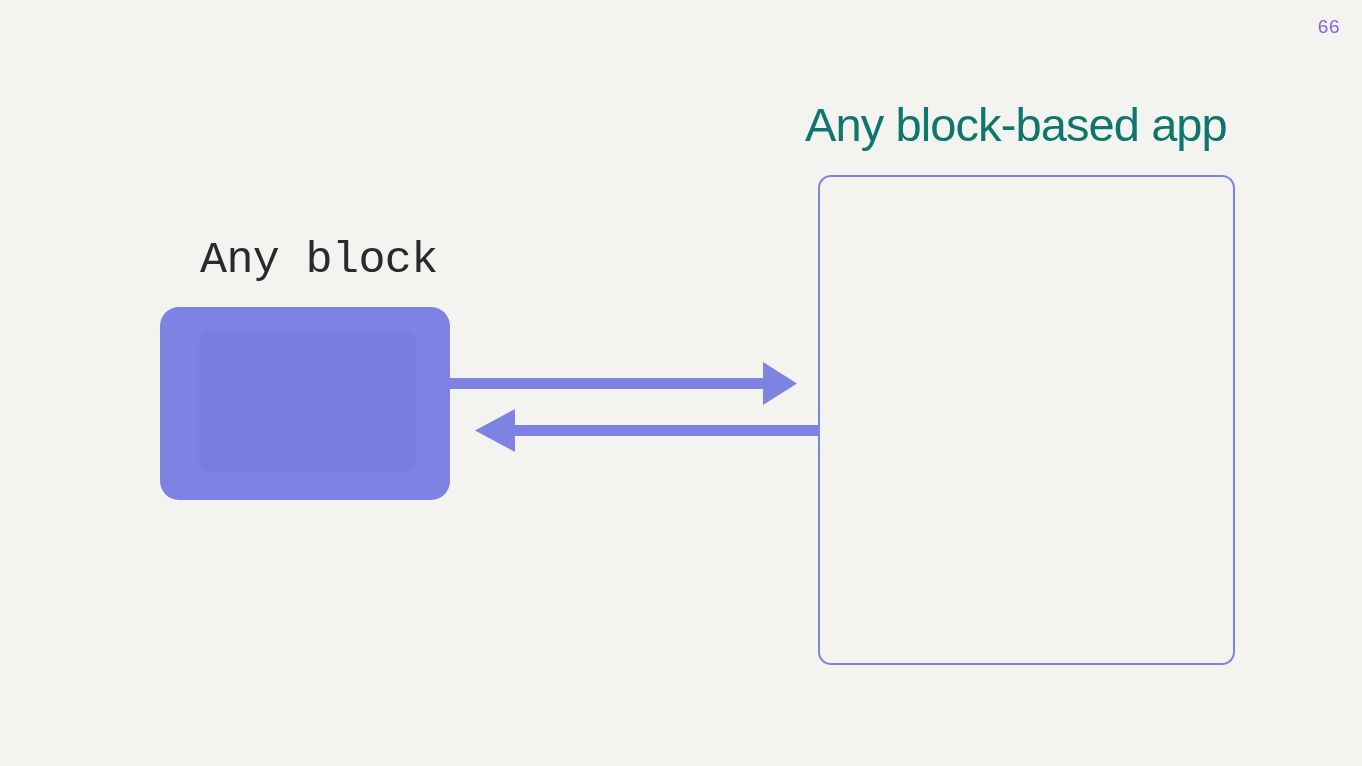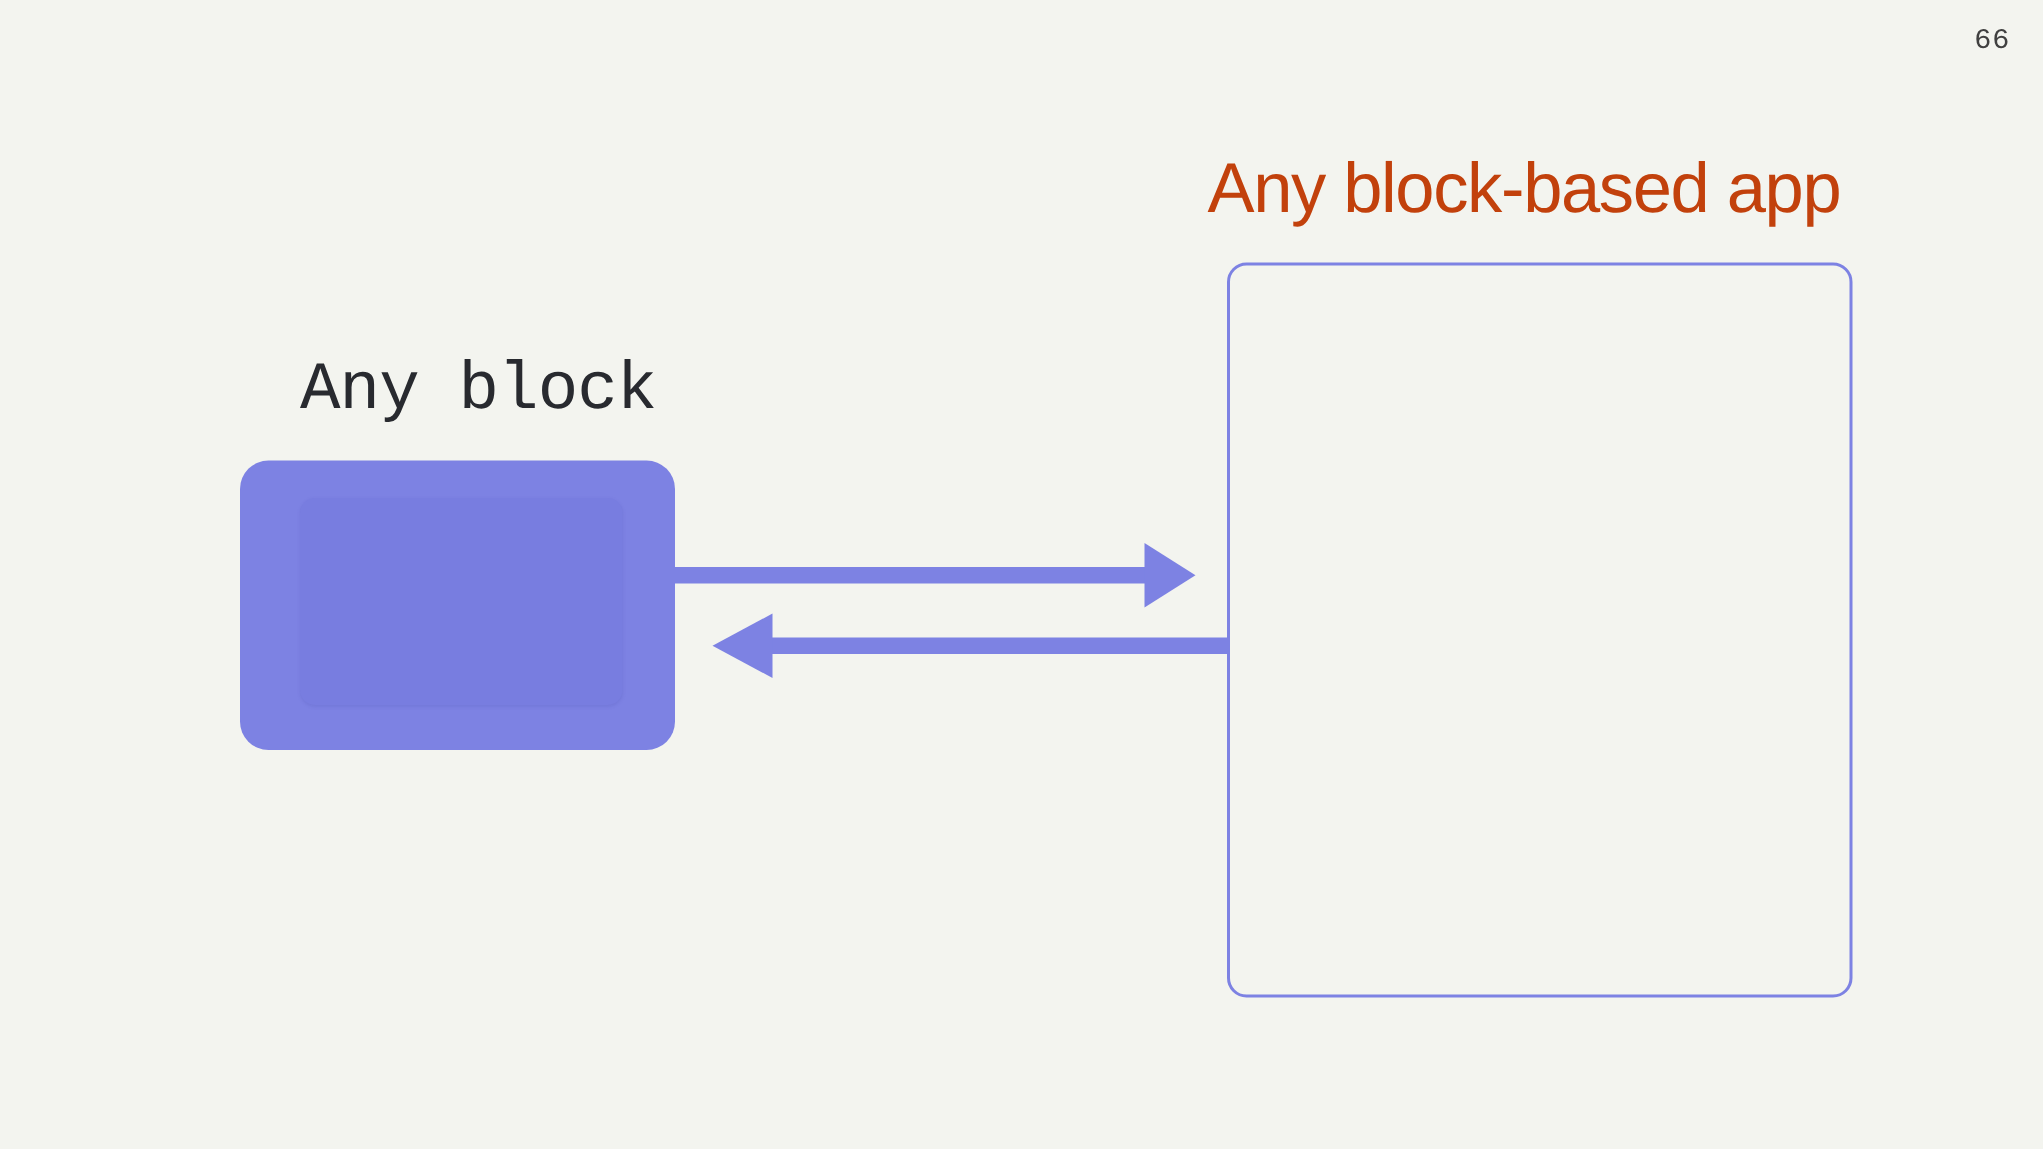--- a/index.html
+++ b/index.html
@@ -25,22 +25,22 @@
     background: #f3f4ef;
   }
 
   
   .page-number {
     position: absolute;
     right: 22px;
     top: 16px;
     font-size: 19px;
     letter-spacing: 0.5px;
-    color: #404040;
-    font-family: Liberation Mono, monospace;
+    color: #8b5cf6;
+    font-family: Liberation Sans, sans-serif;
     user-select: none;
   }
 
   
   .label-any-block {
     position: absolute;
     left: 200px;
     top: 234px;
     font-size: 45px;
     line-height: 54px;
@@ -50,21 +50,21 @@
     font-family: Liberation Mono, monospace;
   }
 
   .label-app-title {
     position: absolute;
     left: 805px;
     top: 96px;
     font-size: 47px;
     line-height: 58px;
     letter-spacing: -0.9px;
-    color: #c2410c;
+    color: #0f766e;
     white-space: nowrap;
   }
 
   
   .block-shape {
     position: absolute;
     left: 160px;
     top: 307px;
     width: 290px;
     height: 193px;

